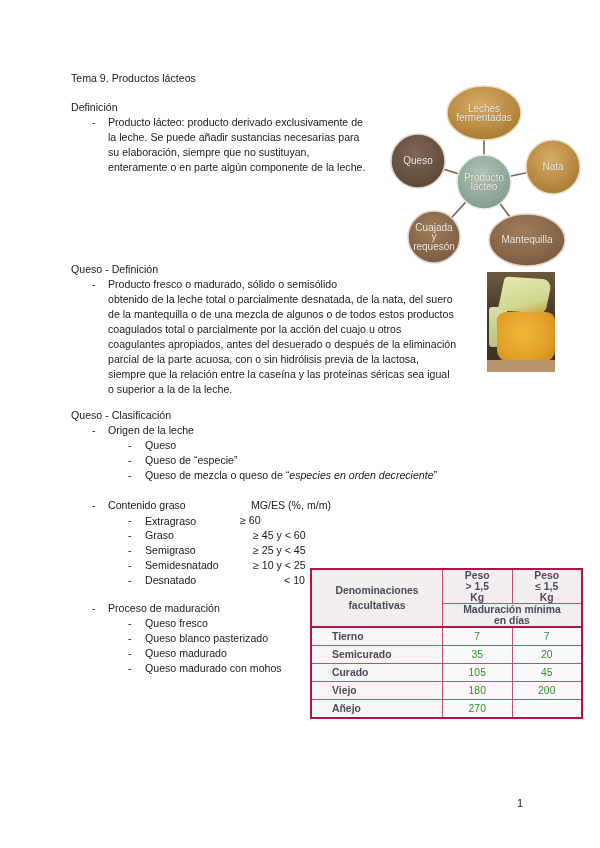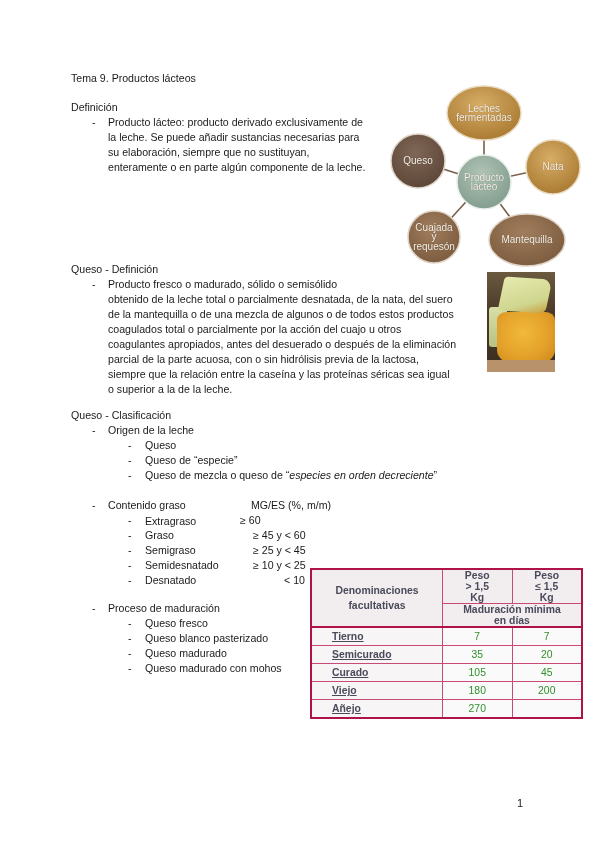--- a/index.html
+++ b/index.html
@@ -27,21 +27,21 @@
                            background: radial-gradient(ellipse at 45% 40%, #f1b93a 0%, #e4a12a 55%, #c98518 100%);
                            border-radius: 10px 10px 18px 18px / 8px 8px 14px 14px; }
     #cheese-photo .board { position: absolute; left: 0; top: 88px; width: 68px; height: 12px; background: #b8926a; }
 
     
     #ripening-table { position: absolute; left: 310px; top: 568px; width: 273px; border-collapse: collapse;
                       border: 2px solid #b0124a; font-family: "Liberation Sans", sans-serif; font-size: 10.4px; }
     #ripening-table td, #ripening-table th { border: 1px solid #c94a74; padding: 0 20px; height: 17px; }
     #ripening-table th { background: #f2eef0; color: #4a4a5a; font-weight: bold; text-align: center; }
     #ripening-table th.left-head { vertical-align: middle; line-height: 15px; }
-    #ripening-table td.name { color: #4a4a5a; font-weight: bold; text-align: left; width: 90px; background: #f7f5f6; text-decoration: underline; }
+    #ripening-table td.name { color: #4a4a5a; font-weight: bold; text-align: left; width: 90px; background: #f7f5f6; }
     #ripening-table td.val { color: #2f8f2a; text-align: center; background: #fbfafa; }
     #ripening-table tr.hdr2 th { border-bottom: 2px solid #b0124a; }
 
     #page-number { position: absolute; left: 517px; top: 797px; font-size: 11px; }
   </style>
 </head>
 <body>
 
 <div class="line" style="left:71px; top:71px;">Tema 9. Productos lácteos</div>
 

